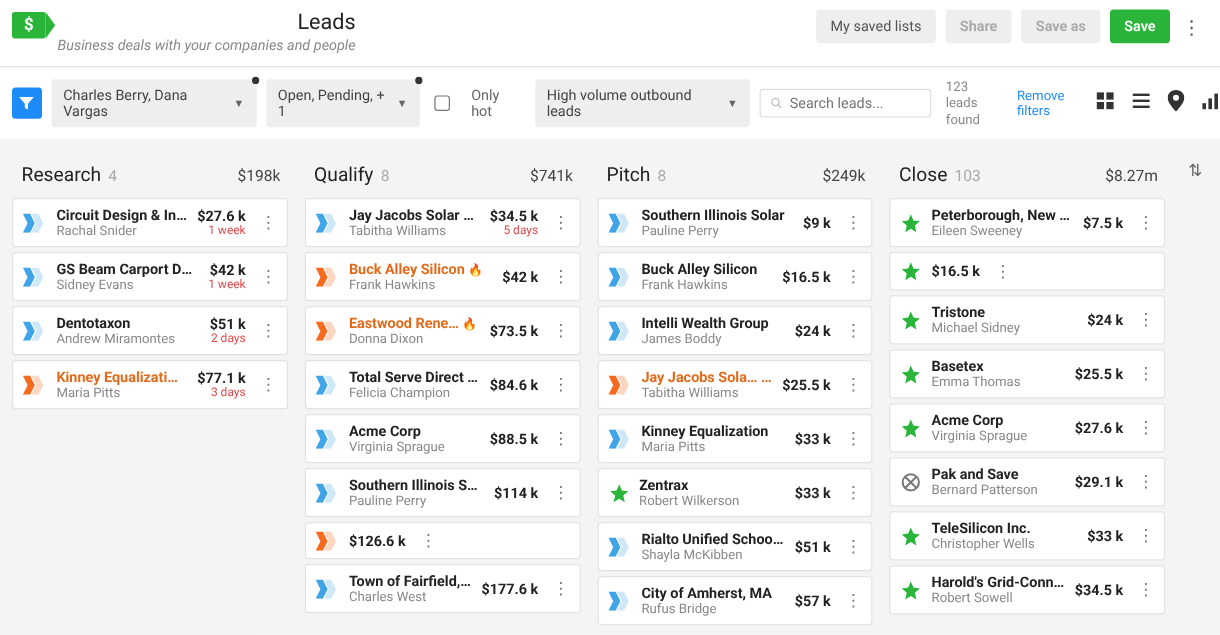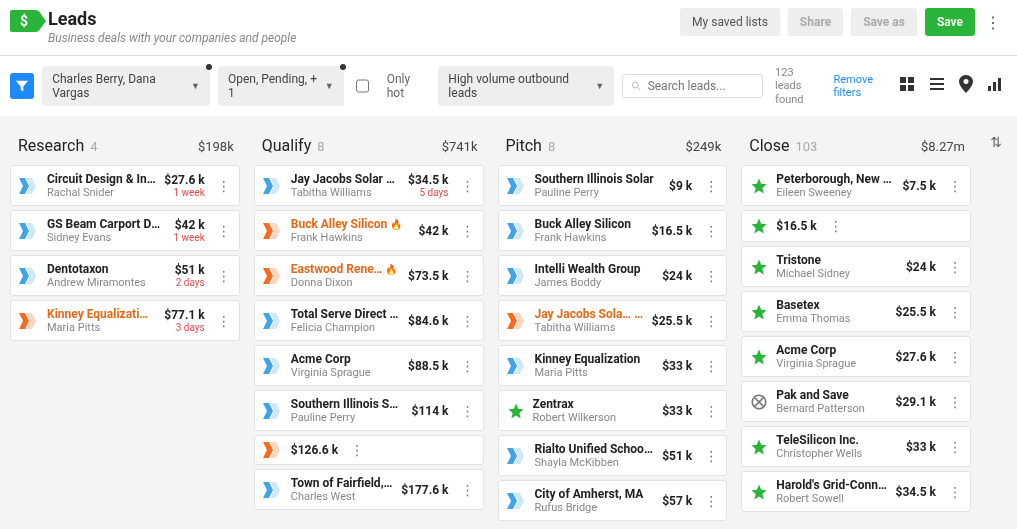--- a/index.html
+++ b/index.html
@@ -1,29 +1,29 @@
 <!DOCTYPE html>
 <html><head>
 <meta charset="utf-8">
 <style>
   * { box-sizing: border-box; margin: 0; padding: 0; font-family: -apple-system, BlinkMacSystemFont, "Segoe UI", Roboto, Helvetica, Arial, sans-serif; }
   body { background: #fff; color: #333; width: 1017px; height: 529px; overflow: hidden; }
   .header { display: flex; align-items: flex-start; padding: 8px 14px 10px 10px; border-bottom: 1px solid #e0e0e0; }
   .title-block { display: flex; align-items: flex-start; gap: 10px; flex: 1; }
   .dollar-badge { width: 28px; height: 22px; background: #2ab53a; color: #fff; display: flex; align-items: center; justify-content: center; border-radius: 2px; font-weight: bold; font-size: 14px; margin-top: 2px; position: relative; }
   .dollar-badge:after { content: ''; position: absolute; right: -8px; top: 0; width:0; height:0; border-top:11px solid transparent; border-bottom:11px solid transparent; border-left:8px solid #2ab53a;}
-  .title-text h1 { font-size: 18px; font-weight: 700; color:#222; }
+  .title-text h1 { font-size: 18px; font-weight: 400; color:#222;text-align:right; }
   .title-text .subtitle { font-size: 12px; color: #888; font-style: italic; margin-top: 2px; }
   .header-buttons { display: flex; align-items: center; gap: 8px; }
   .btn { border: none; border-radius: 3px; padding: 7px 12px; font-size: 12px; cursor: pointer; }
   .btn-grey { background: #eee; color: #555; }
   .btn-grey.dim { color:#aaa;font-weight:bold; }
   .btn-green { background: #2ab53a; color: #fff; font-weight:600;}
   .kebab { width: 20px; text-align: center; color: #555; font-size: 16px; cursor: pointer; }
-  .toolbar { display: flex; align-items: center; padding: 10px 14px 10px 10px; gap: 8px; border-bottom: 6px solid #f4f4f4;}
+  .toolbar { display: flex; align-items: center; padding: 10px 0 10px 10px; gap: 8px; border-bottom: 6px solid #f4f4f4;}
   .filter-icon { width: 26px; height: 26px; background: #1d8cf8; border-radius: 3px; display:flex; align-items:center; justify-content:center; }
   .filter-icon svg { fill:#fff; width:14px; height:14px; }
   .pill { position:relative; background: #eee; border-radius: 3px; padding: 6px 10px; font-size: 12px; color:#444; display:flex; align-items:center; gap:6px; cursor:pointer;}
   .pill .chev { font-size: 9px; color:#666;}
   .pill .dot { position:absolute; top:-2px; right:-2px; width:6px; height:6px; background:#333; border-radius:50%; }
   .checkbox-pill { display:flex; align-items:center; gap:18px; font-size:12px; color:#666; padding: 0 4px;}
   .checkbox-pill input { width:14px; height:14px;}
   .search-box { margin-left: auto; border:1px solid #ddd; border-radius:3px; display:flex; align-items:center; padding:4px 8px; gap:6px; width:150px;}
   .search-box svg { width:12px; height:12px; fill:#bbb;}
   .search-box input { border:none; outline:none; font-size:12px; width:100%; color:#666;}

